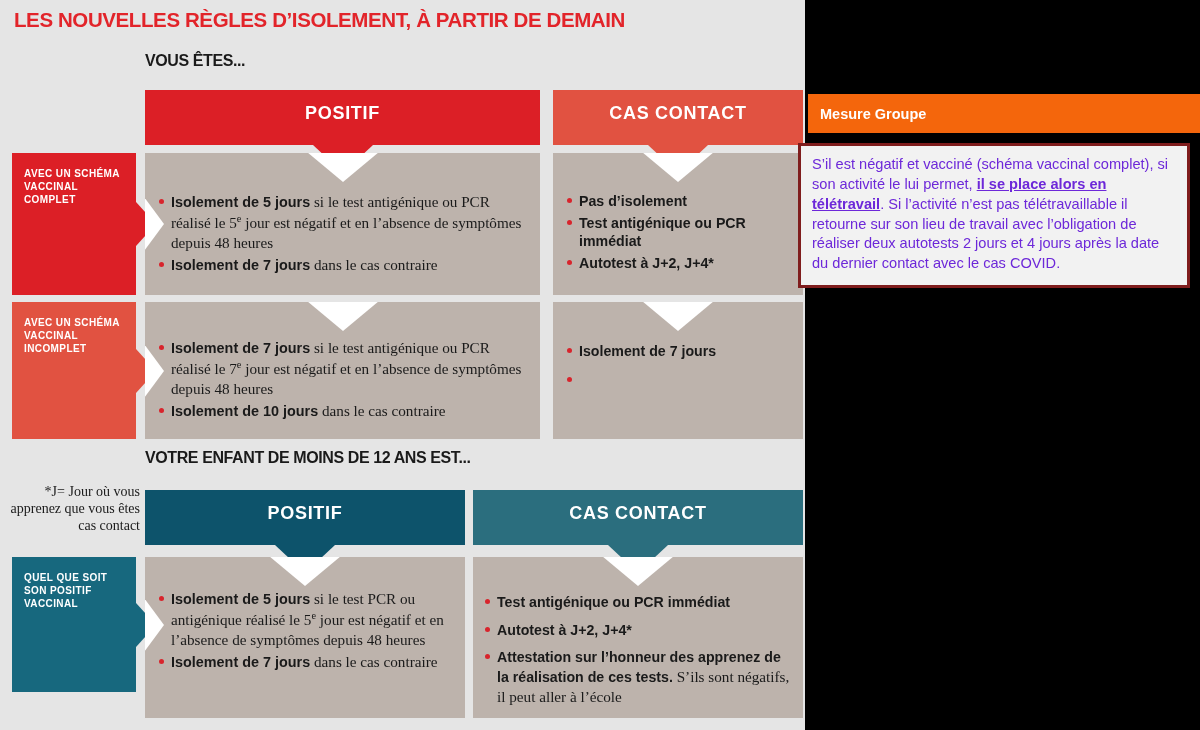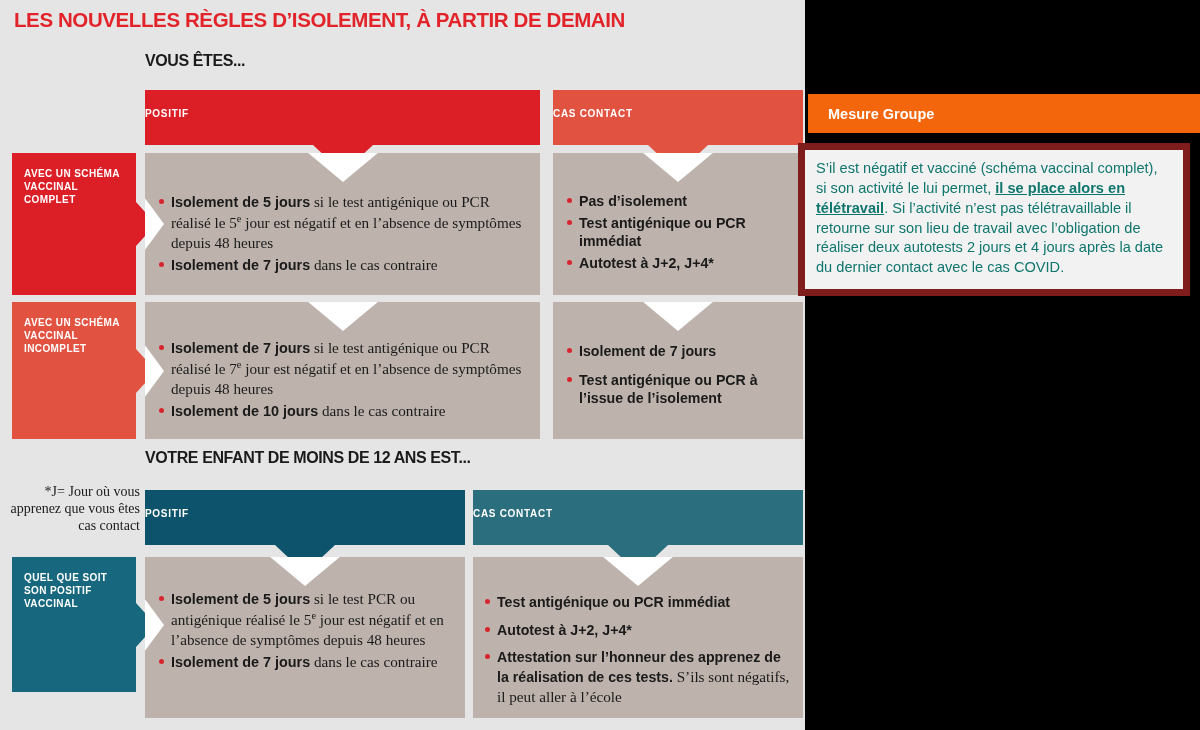--- a/index.html
+++ b/index.html
@@ -29,23 +29,23 @@
   
   .sec-title{
     position:absolute;font-size:16px;font-weight:bold;color:#1a1a1a;
     letter-spacing:-0.4px;white-space:nowrap;
   }
   #sec-title-adult{left:145px;top:52px;}
   #sec-title-child{left:145px;top:449px;}
 
   
   .colhead{
-    position:absolute;color:#fff;font-weight:bold;font-size:10px;
+    position:absolute;color:#fff;font-weight:bold;font-size:18px;
     letter-spacing:0.7px;text-align:center;
-    display:flex;align-items:center;
+    display:flex;align-items:center;justify-content:center;
   }
   .colhead .lbl{position:relative;top:-4px;}
 
   
   .arrow-down{
     position:absolute;top:100%;left:50%;transform:translateX(-50%);
     width:0;height:0;border-left:30px solid transparent;
     border-right:30px solid transparent;
   }
 
@@ -107,27 +107,27 @@
   
   .footnote{
     position:absolute;left:8px;top:483px;width:132px;text-align:right;
     font-family:"Liberation Serif",serif;font-size:14px;line-height:1.22;color:#1a1a1a;
   }
 
   
   .panel-head{
     position:absolute;left:808px;top:94px;width:392px;height:39px;
     background:#f4660c;color:#fff;font-weight:bold;font-size:14.5px;
-    display:flex;align-items:center;padding-left:20px;box-sizing:border-box;
+    display:flex;align-items:center;padding-left:12px;box-sizing:border-box;
   }
   .panel-body{
     position:absolute;left:798px;top:143px;width:392px;
-    background:#f2f2f2;border:7px solid #7f1d1d;
+    background:#f2f2f2;border:3px solid #7f1d1d;
     padding:9px 11px 11px 11px;box-sizing:border-box;
-    font-size:14.6px;line-height:1.36;color:#0f766e;
+    font-size:14.6px;line-height:1.36;color:#6d28d9;
   }
   .panel-body u{text-decoration:underline;font-weight:bold;}
 </style>
 </head>
 <body>
 
 <div id="root">
 
   <div class="backdrop"></div>
 
@@ -187,21 +187,21 @@
           <li><span class="dot"></span><b>Isolement de 10 jours</b><span> dans le cas contraire</span></li>
         </ul>
       </div>
     </div>
 
     <div class="cell" style="left:553px;top:302px;width:250px;height:137px;">
       <span class="notch"></span>
       <div class="inner" style="top:40px;">
         <ul class="blist sans">
           <li style="margin-bottom:10px;"><span class="dot"></span><span>Isolement de 7 jours</span></li>
-          <li><span class="dot"></span><span>Test antigénique ou PCR à l’issue de l’isolement</span></li>
+          <li><span class="dot"></span></li>
         </ul>
       </div>
     </div>
 
     <div class="sec-title" id="sec-title-child">VOTRE ENFANT DE MOINS DE 12 ANS EST...</div>
 
     <div class="footnote">*J= Jour où vous apprenez que vous êtes cas contact</div>
 
     <div class="colhead" style="left:145px;top:490px;width:320px;height:55px;background:#0d536b;">
       <span class="lbl">POSITIF</span>

